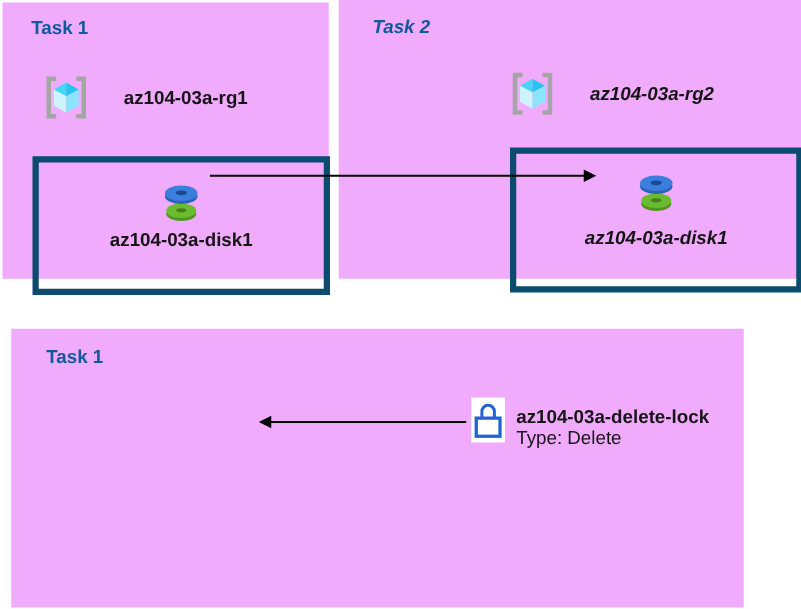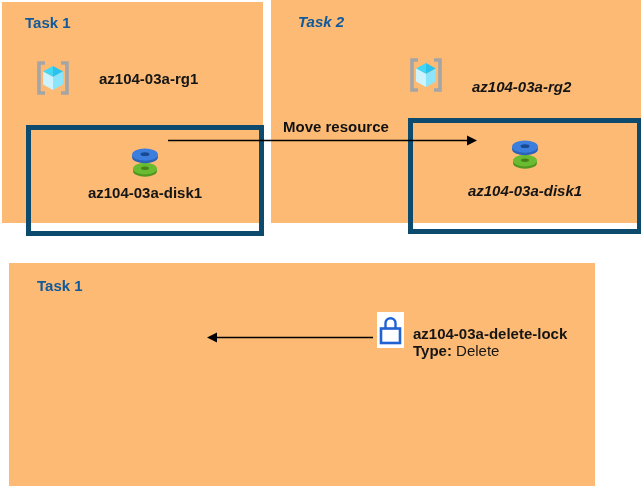--- a/index.html
+++ b/index.html
@@ -1,34 +1,34 @@
 <!DOCTYPE html>
 <html><head>
 <meta charset="utf-8">
 <style>
   html,body{margin:0;padding:0;background:#ffffff;}
   .stage{
     position:relative;width:641px;height:487px;background:#ffffff;overflow:hidden;
     font-family:"Liberation Sans", sans-serif;
   }
-  .panel{position:absolute;background:#fdba74;}
+  .panel{position:absolute;background:#f0abfc;}
   .panel-task1{left:2px;top:2px;width:261px;height:221px;}
   .panel-task2{left:271px;top:0px;width:370px;height:223px;font-style:italic;}
   .panel-task3{left:9px;top:263px;width:586px;height:223px;}
 
   .task-title{
     position:absolute;margin:0;font-size:15px;font-weight:700;color:#0e5a9c;white-space:nowrap;
   }
   .t1-title{left:23px;top:12px;}
   .t2-title{left:27px;top:13px;}
   .t3-title{left:28px;top:14px;}
 
   .rg-group{position:absolute;display:flex;align-items:center;gap:26px;}
   .t1-rg{left:31px;top:56px;}
-  .t2-rg{left:135px;top:55px;align-items:flex-end;}
+  .t2-rg{left:135px;top:55px;}
   .rg-icon{width:40px;height:40px;display:block;}
   .label{
     font-size:15px;font-weight:700;color:#151515;white-space:nowrap;
   }
 
   .resource-box{position:absolute;border:5px solid #0c4a6e;margin-top:19px;}
   .t1-box{left:24px;top:104px;width:228px;height:101px;}
   .t2-box{left:137px;top:99px;width:224px;height:106px;}
   .t3-box{left:17px;top:100px;width:236px;height:104px;}
   .disk-icon{position:absolute;width:36px;height:34px;left:50%;transform:translateX(-50%);}
@@ -38,27 +38,27 @@
   .disk-label{position:absolute;left:0;right:0;text-align:center;}
   .t1-disk-label{top:54px;}
   .t2-disk-label{top:59px;}
   .t3-disk-label{top:56px;}
 
   .arrow{position:absolute;overflow:visible;}
   .move-arrow{left:167px;top:134px;width:310px;height:13px;}
   .lock-arrow{left:207px;top:331px;width:166px;height:13px;}
   .move-label{position:absolute;left:283px;top:118px;font-size:15px;font-weight:700;color:#111;white-space:nowrap;}
 
-  .lock-group{position:absolute;left:377px;top:312px;display:flex;align-items:flex-start;gap:9px;}
+  .lock-group{position:absolute;left:377px;top:312px;display:flex;align-items:center;gap:9px;}
   .lock-badge{width:27px;height:36px;background:#ffffff;flex:0 0 auto;}
   .lock-badge svg{display:block;width:27px;height:36px;}
   .lock-text{font-size:15px;color:#151515;line-height:17px;padding-top:13px;}
   .lock-name{font-weight:700;white-space:nowrap;}
   .lock-type{white-space:nowrap;}
-  .lock-type b{font-weight:700;}
+  .lock-type b{font-weight:400;}
 </style>
 </head>
 <body>
 
 <div class="stage">
 
   <section class="panel panel-task1">
     <h2 class="task-title t1-title">Task 1</h2>
 
     <div class="rg-group t1-rg">
@@ -116,21 +116,20 @@
 
   <section class="panel panel-task3">
     <h2 class="task-title t3-title">Task 1</h2>
 
   </section>
 
   <svg class="arrow move-arrow" viewBox="0 0 310 13">
     <line x1="1" y1="6.5" x2="301" y2="6.5" stroke="#000000" stroke-width="1.6"></line>
     <polygon points="300,1.5 310,6.5 300,11.5" fill="#000000"></polygon>
   </svg>
-  <div class="move-label">Move resource</div>
 
   <svg class="arrow lock-arrow" viewBox="0 0 166 13">
     <polygon points="10,1.5 0,6.5 10,11.5" fill="#000000"></polygon>
     <line x1="9" y1="6.5" x2="166" y2="6.5" stroke="#000000" stroke-width="1.6"></line>
   </svg>
 
   <div class="lock-group">
     <span class="lock-badge">
       <svg viewBox="0 0 27 36">
         <path d="M8.5,17 V11.2 a5,5 0 0 1 10,0 V17" fill="none" stroke="#2262d3" stroke-width="2.4"></path>

